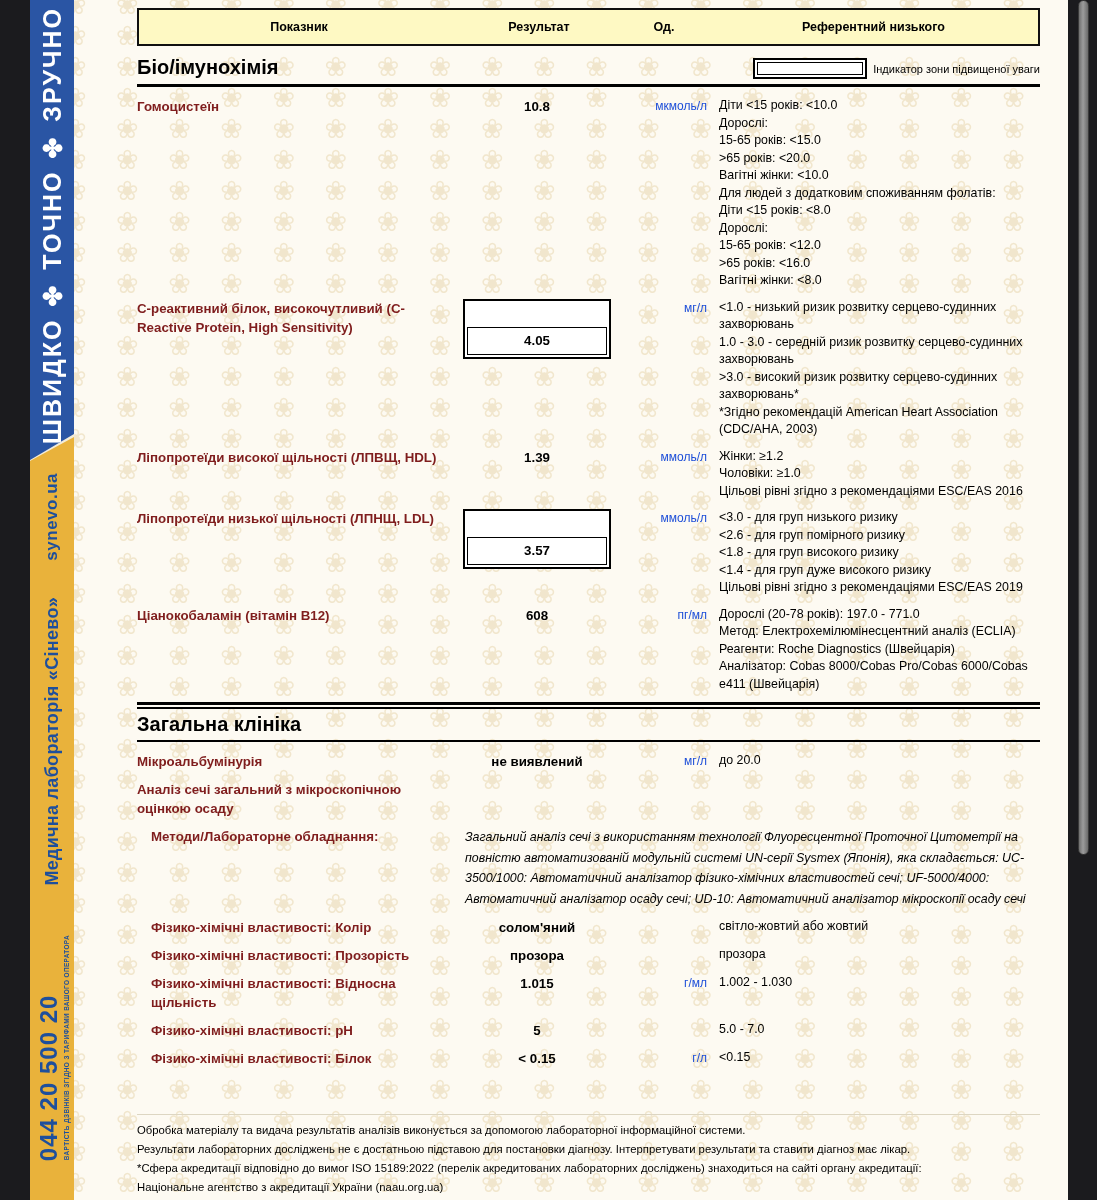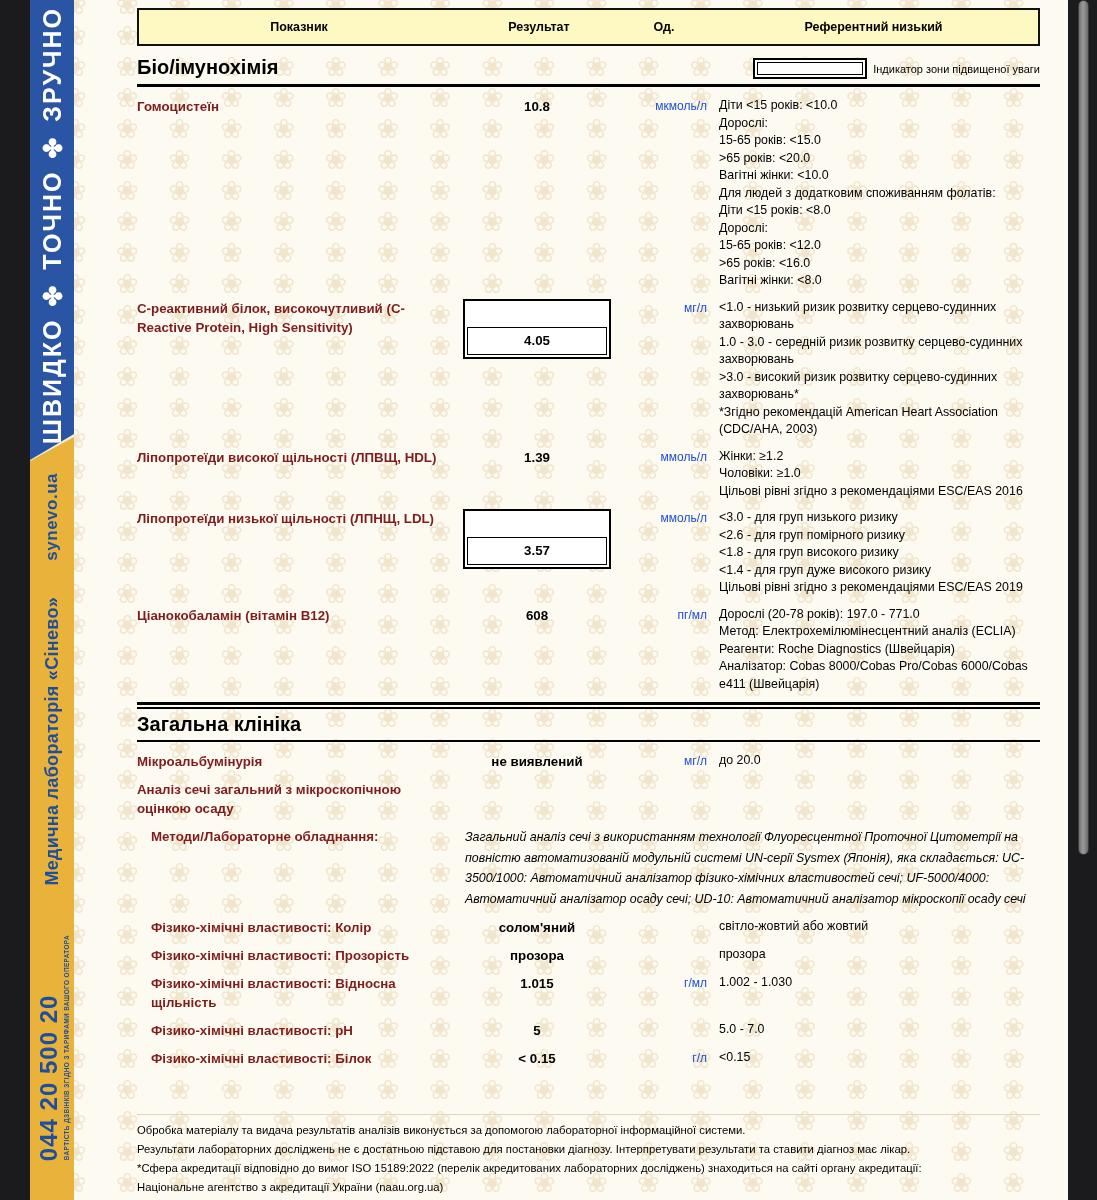--- a/index.html
+++ b/index.html
@@ -95,21 +95,21 @@
     </div>
   </aside>
 
   <main class="page">
     <div class="watermark" id="wm">❀ ❀ ❀ ❀ ❀ ❀ ❀ ❀ ❀ ❀ ❀ ❀ ❀ ❀ ❀ ❀ ❀ ❀ ❀ ❀ ❀ ❀ ❀ ❀ ❀ ❀ ❀ ❀ ❀ ❀ ❀ ❀ ❀ ❀ ❀ ❀ ❀ ❀ ❀ ❀ ❀ ❀ ❀ ❀ ❀ ❀ ❀ ❀ ❀ ❀ ❀ ❀ ❀ ❀ ❀ ❀ ❀ ❀ ❀ ❀ ❀ ❀ ❀ ❀ ❀ ❀ ❀ ❀ ❀ ❀ ❀ ❀ ❀ ❀ ❀ ❀ ❀ ❀ ❀ ❀ ❀ ❀ ❀ ❀ ❀ ❀ ❀ ❀ ❀ ❀ ❀ ❀ ❀ ❀ ❀ ❀ ❀ ❀ ❀ ❀ ❀ ❀ ❀ ❀ ❀ ❀ ❀ ❀ ❀ ❀ ❀ ❀ ❀ ❀ ❀ ❀ ❀ ❀ ❀ ❀ ❀ ❀ ❀ ❀ ❀ ❀ ❀ ❀ ❀ ❀ ❀ ❀ ❀ ❀ ❀ ❀ ❀ ❀ ❀ ❀ ❀ ❀ ❀ ❀ ❀ ❀ ❀ ❀ ❀ ❀ ❀ ❀ ❀ ❀ ❀ ❀ ❀ ❀ ❀ ❀ ❀ ❀ ❀ ❀ ❀ ❀ ❀ ❀ ❀ ❀ ❀ ❀ ❀ ❀ ❀ ❀ ❀ ❀ ❀ ❀ ❀ ❀ ❀ ❀ ❀ ❀ ❀ ❀ ❀ ❀ ❀ ❀ ❀ ❀ ❀ ❀ ❀ ❀ ❀ ❀ ❀ ❀ ❀ ❀ ❀ ❀ ❀ ❀ ❀ ❀ ❀ ❀ ❀ ❀ ❀ ❀ ❀ ❀ ❀ ❀ ❀ ❀ ❀ ❀ ❀ ❀ ❀ ❀ ❀ ❀ ❀ ❀ ❀ ❀ ❀ ❀ ❀ ❀ ❀ ❀ ❀ ❀ ❀ ❀ ❀ ❀ ❀ ❀ ❀ ❀ ❀ ❀ ❀ ❀ ❀ ❀ ❀ ❀ ❀ ❀ ❀ ❀ ❀ ❀ ❀ ❀ ❀ ❀ ❀ ❀ ❀ ❀ ❀ ❀ ❀ ❀ ❀ ❀ ❀ ❀ ❀ ❀ ❀ ❀ ❀ ❀ ❀ ❀ ❀ ❀ ❀ ❀ ❀ ❀ ❀ ❀ ❀ ❀ ❀ ❀ ❀ ❀ ❀ ❀ ❀ ❀ ❀ ❀ ❀ ❀ ❀ ❀ ❀ ❀ ❀ ❀ ❀ ❀ ❀ ❀ ❀ ❀ ❀ ❀ ❀ ❀ ❀ ❀ ❀ ❀ ❀ ❀ ❀ ❀ ❀ ❀ ❀ ❀ ❀ ❀ ❀ ❀ ❀ ❀ ❀ ❀ ❀ ❀ ❀ ❀ ❀ ❀ ❀ ❀ ❀ ❀ ❀ ❀ ❀ ❀ ❀ ❀ ❀ ❀ ❀ ❀ ❀ ❀ ❀ ❀ ❀ ❀ ❀ ❀ ❀ ❀ ❀ ❀ ❀ ❀ ❀ ❀ ❀ ❀ ❀ ❀ ❀ ❀ ❀ ❀ ❀ ❀ ❀ ❀ ❀ ❀ ❀ ❀ ❀ ❀ ❀ ❀ ❀ ❀ ❀ ❀ ❀ ❀ ❀ ❀ ❀ ❀ ❀ ❀ ❀ ❀ ❀ ❀ ❀ ❀ ❀ ❀ ❀ ❀ ❀ ❀ ❀ ❀ ❀ ❀ ❀ ❀ ❀ ❀ ❀ ❀ ❀ ❀ ❀ ❀ ❀ ❀ ❀ ❀ ❀ ❀ ❀ ❀ ❀ ❀ ❀ ❀ ❀ ❀ ❀ ❀ ❀ ❀ ❀ ❀ ❀ ❀ ❀ ❀ ❀ ❀ ❀ ❀ ❀ ❀ ❀ ❀ ❀ ❀ ❀ ❀ ❀ ❀ ❀ ❀ ❀ ❀ ❀ ❀ ❀ ❀ ❀ ❀ ❀ ❀ ❀ ❀ ❀ ❀ ❀ ❀ ❀ ❀ ❀ ❀ ❀ ❀ ❀ ❀ ❀ ❀ ❀ ❀ ❀ ❀ ❀ ❀ ❀ ❀ ❀ ❀ ❀ ❀ ❀ ❀ ❀ ❀ ❀ ❀ ❀ ❀ ❀ ❀ ❀ ❀ ❀ ❀ ❀ ❀ ❀ ❀ ❀ ❀ ❀ ❀ ❀ ❀ ❀ ❀ ❀ ❀ ❀ ❀ ❀ ❀ ❀ ❀ ❀ ❀ ❀ ❀ ❀ ❀ ❀ ❀ ❀ ❀ ❀ ❀ ❀ ❀ ❀ ❀ ❀ ❀ ❀ ❀ ❀ ❀ ❀ ❀ ❀ ❀ ❀ ❀ ❀ ❀ ❀ ❀ ❀ ❀ ❀ ❀ ❀ ❀ ❀ ❀ ❀ ❀ ❀ ❀ ❀ ❀ ❀ ❀ ❀ ❀ ❀ ❀ ❀ ❀ ❀ ❀ ❀ ❀ ❀ ❀ ❀ ❀ ❀ ❀ ❀ ❀ ❀ ❀ ❀ ❀ ❀ ❀ ❀ ❀ ❀ ❀ ❀ ❀ ❀ ❀ ❀ ❀ ❀ ❀ ❀ ❀ ❀ ❀ ❀ ❀ ❀ ❀ ❀ ❀ ❀ ❀ ❀ ❀ ❀ ❀ ❀ ❀ ❀ ❀ ❀ ❀ ❀ ❀ ❀ ❀ ❀ ❀ ❀ ❀ ❀ ❀ ❀ ❀ ❀ ❀ ❀ ❀ ❀ ❀ ❀ ❀ ❀ ❀ ❀ ❀ ❀ ❀ ❀ ❀ ❀ ❀ ❀ ❀ ❀ ❀ ❀ ❀ ❀ ❀ ❀ ❀ ❀ ❀ ❀ ❀ ❀ ❀ ❀ ❀ ❀ ❀ ❀ ❀ ❀ ❀ ❀ ❀ ❀ ❀ ❀ ❀ ❀ ❀ ❀ ❀ ❀ ❀ ❀ ❀ ❀ ❀ ❀ ❀ ❀ ❀ ❀ ❀ ❀ ❀ ❀ ❀ ❀ ❀ ❀ ❀ ❀ ❀ ❀ ❀ ❀ ❀ ❀ ❀ ❀ ❀ ❀ ❀ ❀ ❀ ❀ ❀ ❀ ❀ ❀ ❀ ❀ ❀ ❀ ❀ ❀ ❀ ❀ ❀ ❀ ❀ ❀ ❀ ❀ ❀ ❀ ❀ ❀ ❀ ❀ ❀ ❀ ❀ ❀ ❀ ❀ ❀ ❀ ❀ ❀ ❀ ❀ ❀ ❀ ❀ ❀ ❀ ❀ ❀ ❀ ❀ ❀ ❀ ❀ ❀ ❀ ❀ ❀ ❀ ❀ ❀ ❀ ❀ ❀ ❀ ❀ ❀ ❀ ❀ ❀ ❀ ❀ ❀ ❀ ❀ ❀ ❀ ❀ ❀ ❀ ❀ ❀ ❀ ❀ ❀ ❀ ❀ ❀ ❀ ❀ ❀ ❀ ❀ ❀ ❀ ❀ ❀ ❀ ❀ ❀ ❀ ❀ ❀ ❀ ❀ ❀ ❀ ❀ ❀ ❀ ❀ ❀ ❀ ❀ ❀ ❀ ❀ ❀ ❀ ❀ ❀ ❀ ❀ ❀ ❀ ❀ ❀ ❀ ❀ ❀ ❀ ❀ ❀ ❀ ❀ ❀ ❀ ❀ ❀ ❀ ❀ ❀ ❀ ❀ ❀ ❀ ❀ ❀ ❀ ❀ ❀ ❀ ❀ ❀ ❀ ❀ ❀ ❀ ❀ ❀ ❀ ❀ ❀ ❀ ❀ ❀ ❀ ❀ ❀ ❀ ❀ ❀ ❀ ❀ ❀ ❀ ❀ ❀ ❀ ❀ ❀ ❀ ❀ ❀ ❀ ❀ ❀ ❀ ❀ ❀ ❀ ❀ ❀ ❀ ❀ ❀ ❀ ❀ ❀ ❀ ❀ ❀ ❀ ❀ ❀ ❀ ❀ ❀ ❀ ❀ ❀ ❀ ❀ ❀ ❀ ❀ ❀ ❀ ❀ ❀ ❀ ❀ ❀ ❀ ❀ ❀ ❀ ❀ ❀ ❀ ❀ ❀ ❀ ❀ ❀ ❀ ❀ ❀ ❀ ❀ ❀ ❀ ❀ ❀ ❀ ❀ ❀ ❀ ❀ ❀ ❀ ❀ ❀ ❀ ❀ ❀ ❀ ❀ ❀ ❀ ❀ ❀ ❀ ❀ ❀ ❀ ❀ ❀ ❀ ❀ ❀ ❀ ❀ ❀ ❀ ❀ ❀ ❀ ❀ ❀ ❀ ❀ ❀ ❀ ❀ ❀ ❀ ❀ ❀ ❀ ❀ ❀ ❀ ❀ ❀ ❀ ❀ ❀ ❀ ❀ ❀ ❀ ❀ ❀ ❀ ❀ ❀ ❀ ❀ ❀ ❀ ❀ ❀ ❀ ❀ ❀ ❀ ❀ ❀ ❀ ❀ ❀ ❀ ❀ ❀ ❀ ❀ ❀ ❀ ❀ ❀ ❀ ❀ ❀ ❀ ❀ ❀ ❀ ❀ ❀ ❀ ❀ ❀ ❀ ❀ ❀ ❀ ❀ ❀ ❀ ❀ ❀ ❀ ❀ ❀ ❀ ❀ ❀ ❀ ❀ ❀ ❀ ❀ ❀ ❀ ❀ ❀ ❀ ❀ ❀ ❀ ❀ ❀ ❀ ❀ ❀ ❀ ❀ ❀ ❀ ❀ ❀ ❀ ❀ ❀ ❀ ❀ ❀ ❀ ❀ ❀ ❀ ❀ ❀ ❀ ❀ ❀ ❀ ❀ ❀ ❀ ❀ ❀ ❀ ❀ ❀ ❀ ❀ ❀ ❀ ❀ ❀ ❀ ❀ ❀ ❀ ❀ ❀ ❀ ❀ ❀ ❀ ❀ ❀ ❀ ❀ ❀ ❀ ❀ ❀ ❀ ❀ ❀ ❀ ❀ ❀ ❀ ❀ ❀ ❀ ❀ ❀ ❀ ❀ ❀ ❀ ❀ ❀ ❀ ❀ ❀ ❀ ❀ ❀ ❀ ❀ ❀ ❀ ❀ ❀ ❀ ❀ ❀ ❀ ❀ ❀ ❀ ❀ ❀ ❀ ❀ ❀ ❀ ❀ ❀ ❀ ❀ ❀ ❀ ❀ ❀ ❀ ❀ ❀ ❀ ❀ ❀ ❀ ❀ ❀ ❀ ❀ ❀ ❀ ❀ ❀ ❀ ❀ ❀ ❀ ❀ ❀ ❀ ❀ ❀ ❀ ❀ ❀ ❀ ❀ ❀ ❀ ❀ ❀ ❀ ❀ ❀ ❀ ❀ ❀ ❀ ❀ ❀ ❀ ❀ ❀ ❀ ❀ ❀ ❀ ❀ ❀ ❀ ❀ ❀ ❀ ❀ ❀ ❀ ❀ ❀ ❀ ❀ ❀ ❀ ❀ ❀ ❀ ❀ ❀ ❀ ❀ ❀ ❀ ❀ ❀ ❀ ❀ ❀ ❀ ❀ ❀ ❀ ❀ ❀ ❀ ❀ ❀ ❀ ❀ ❀ ❀ ❀ ❀ ❀ ❀ ❀ ❀ ❀ ❀ ❀ ❀ ❀ ❀ ❀ ❀ ❀ ❀ ❀ ❀ ❀ ❀ ❀ ❀ ❀ ❀ ❀ ❀ ❀ ❀ ❀ ❀ ❀ ❀ ❀ ❀ ❀ ❀ ❀ ❀ ❀ ❀ ❀ ❀ ❀ ❀ ❀ ❀ ❀ ❀ ❀ ❀ ❀ ❀ ❀ ❀ ❀ ❀ ❀ ❀ ❀ ❀ ❀ ❀ ❀ ❀ ❀ ❀ ❀ ❀ ❀ ❀ ❀ ❀ ❀ ❀ ❀ ❀ ❀ </div>
     <div class="content">
       <div class="thead">
         <div class="th">Показник</div>
         <div class="th">Результат</div>
         <div class="th">Од.</div>
-        <div class="th">Референтний низький</div>
+        <div class="th">Референтний низького</div>
       </div>
       <div id="sections">
           <div class="section-block">
             <div class="section-head underlined">
               <span class="section-title">Біо/імунохімія</span>
               <span class="indicator">
                 <span class="ind-box">
                   <span class="ind-box-in"></span>
                 </span>
                 <span class="ind-label">Індикатор зони підвищеної уваги</span>

